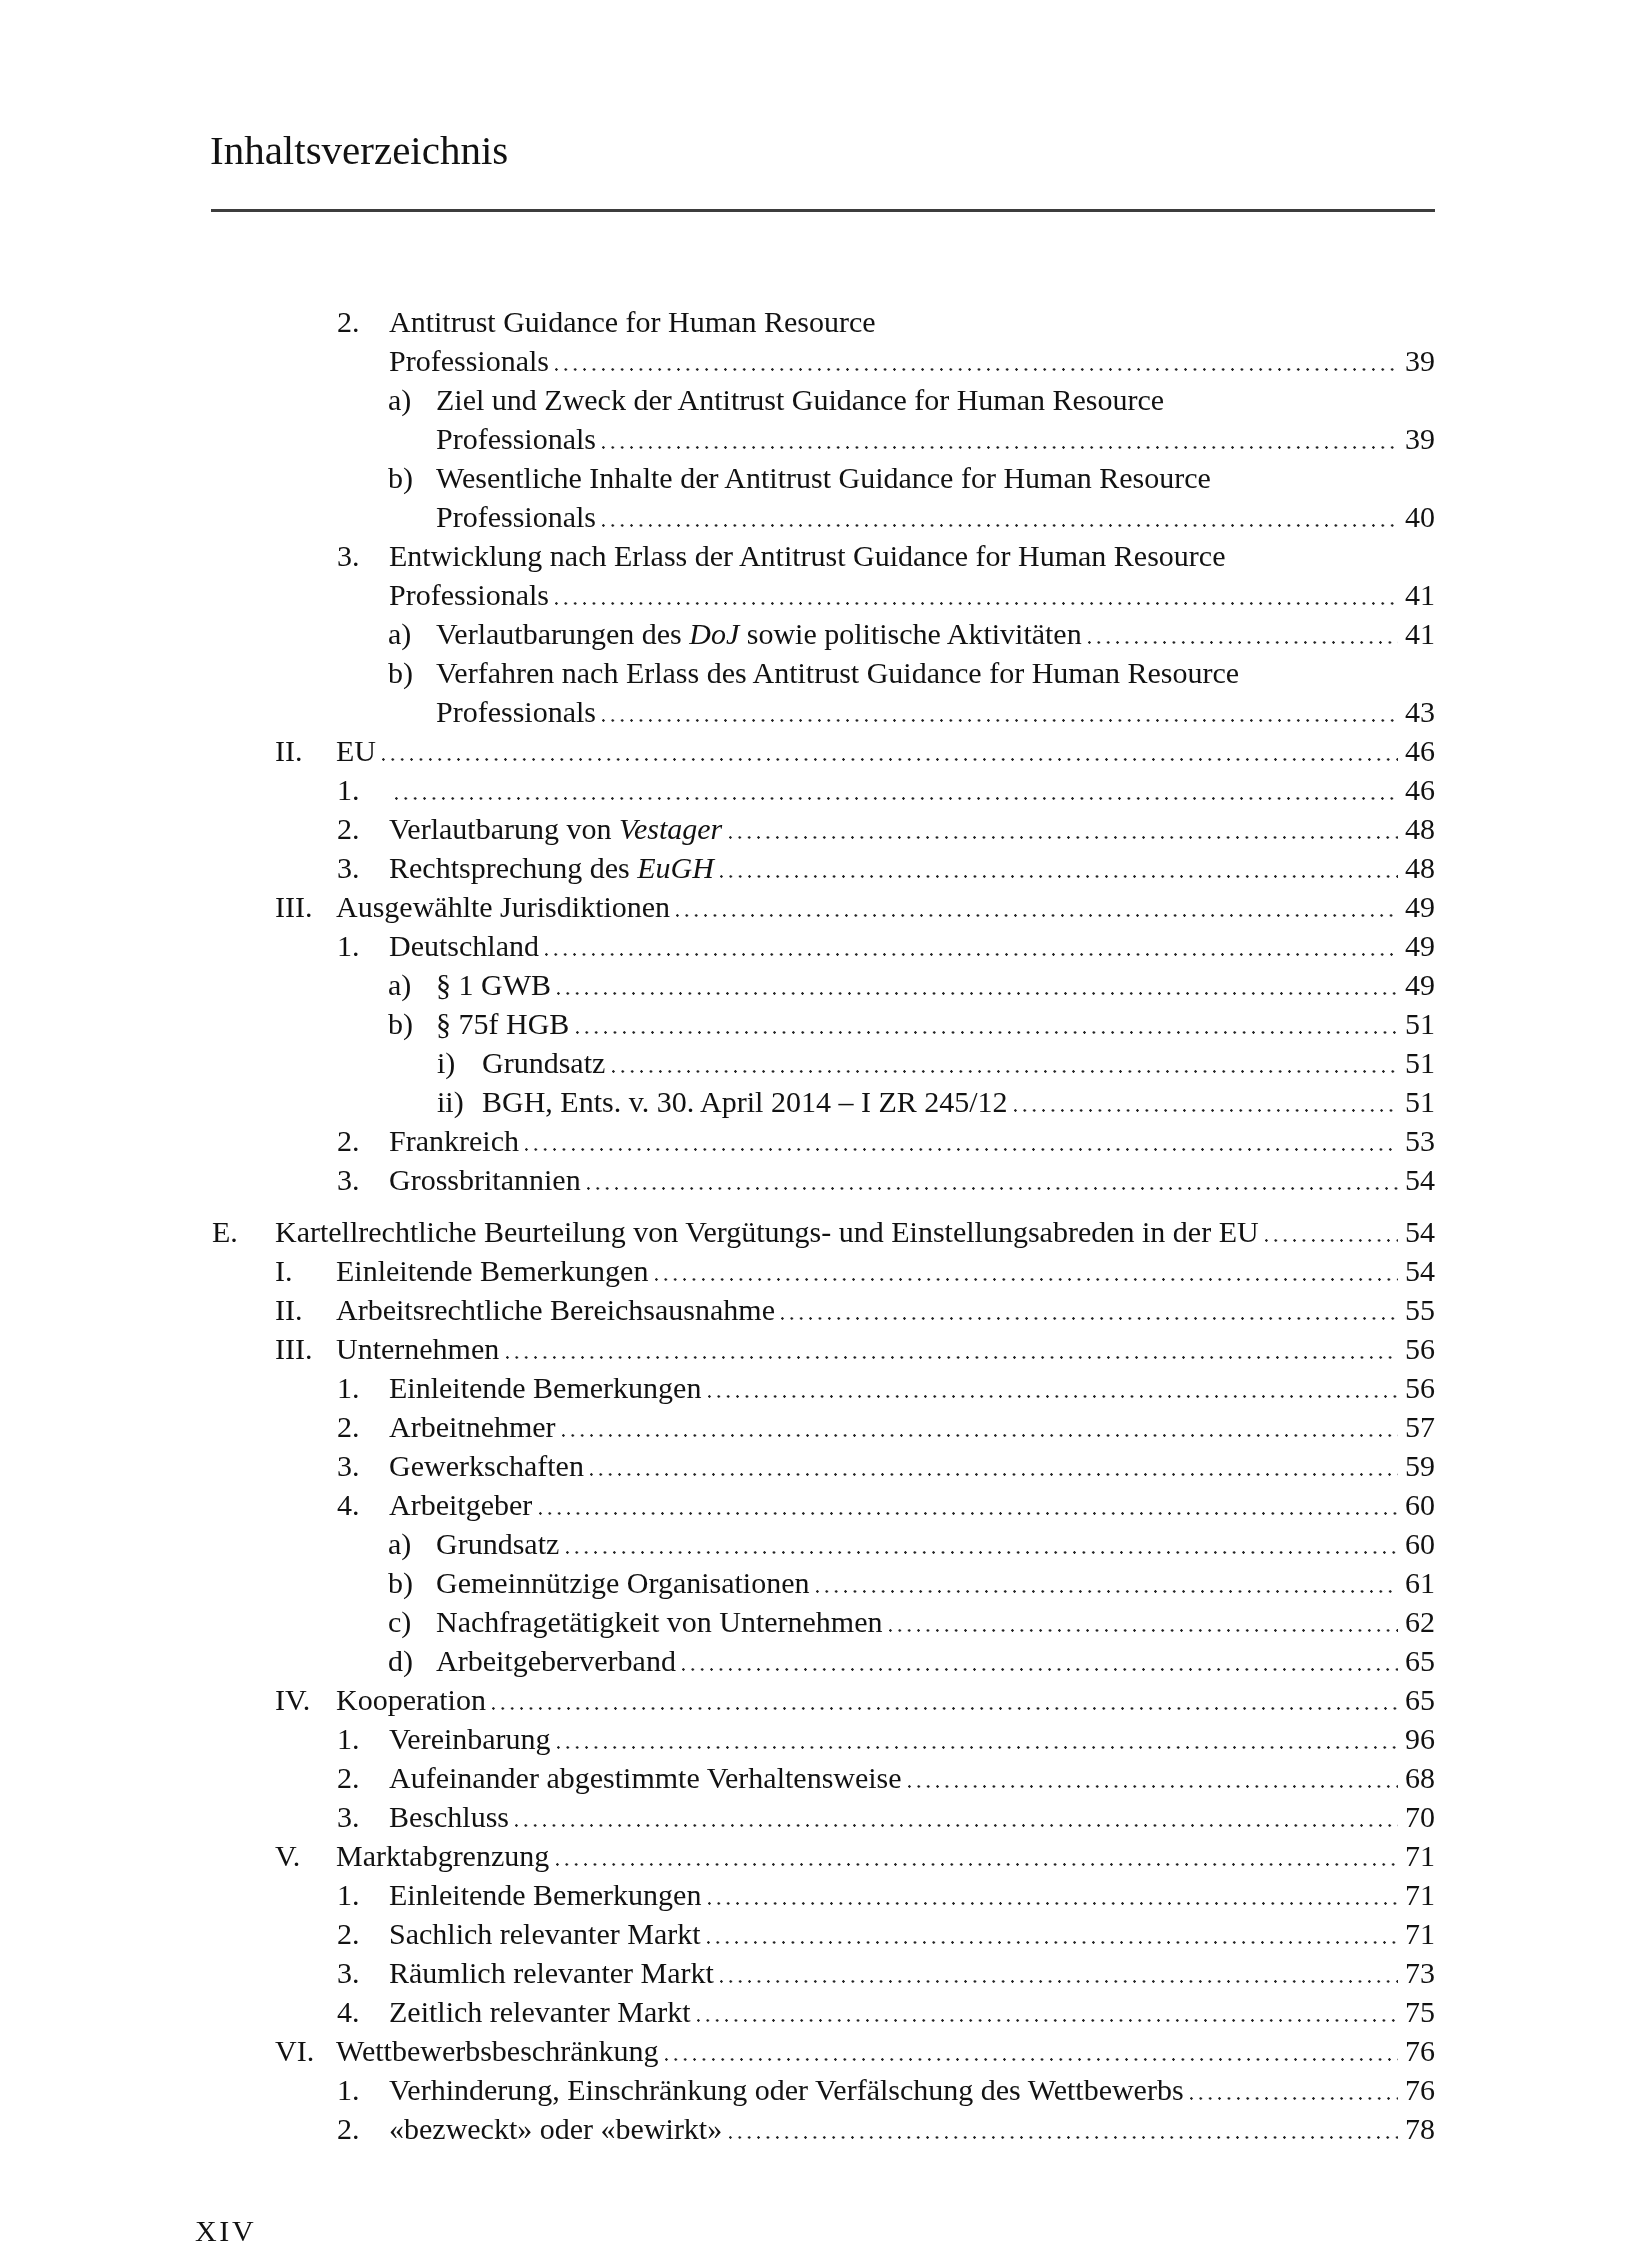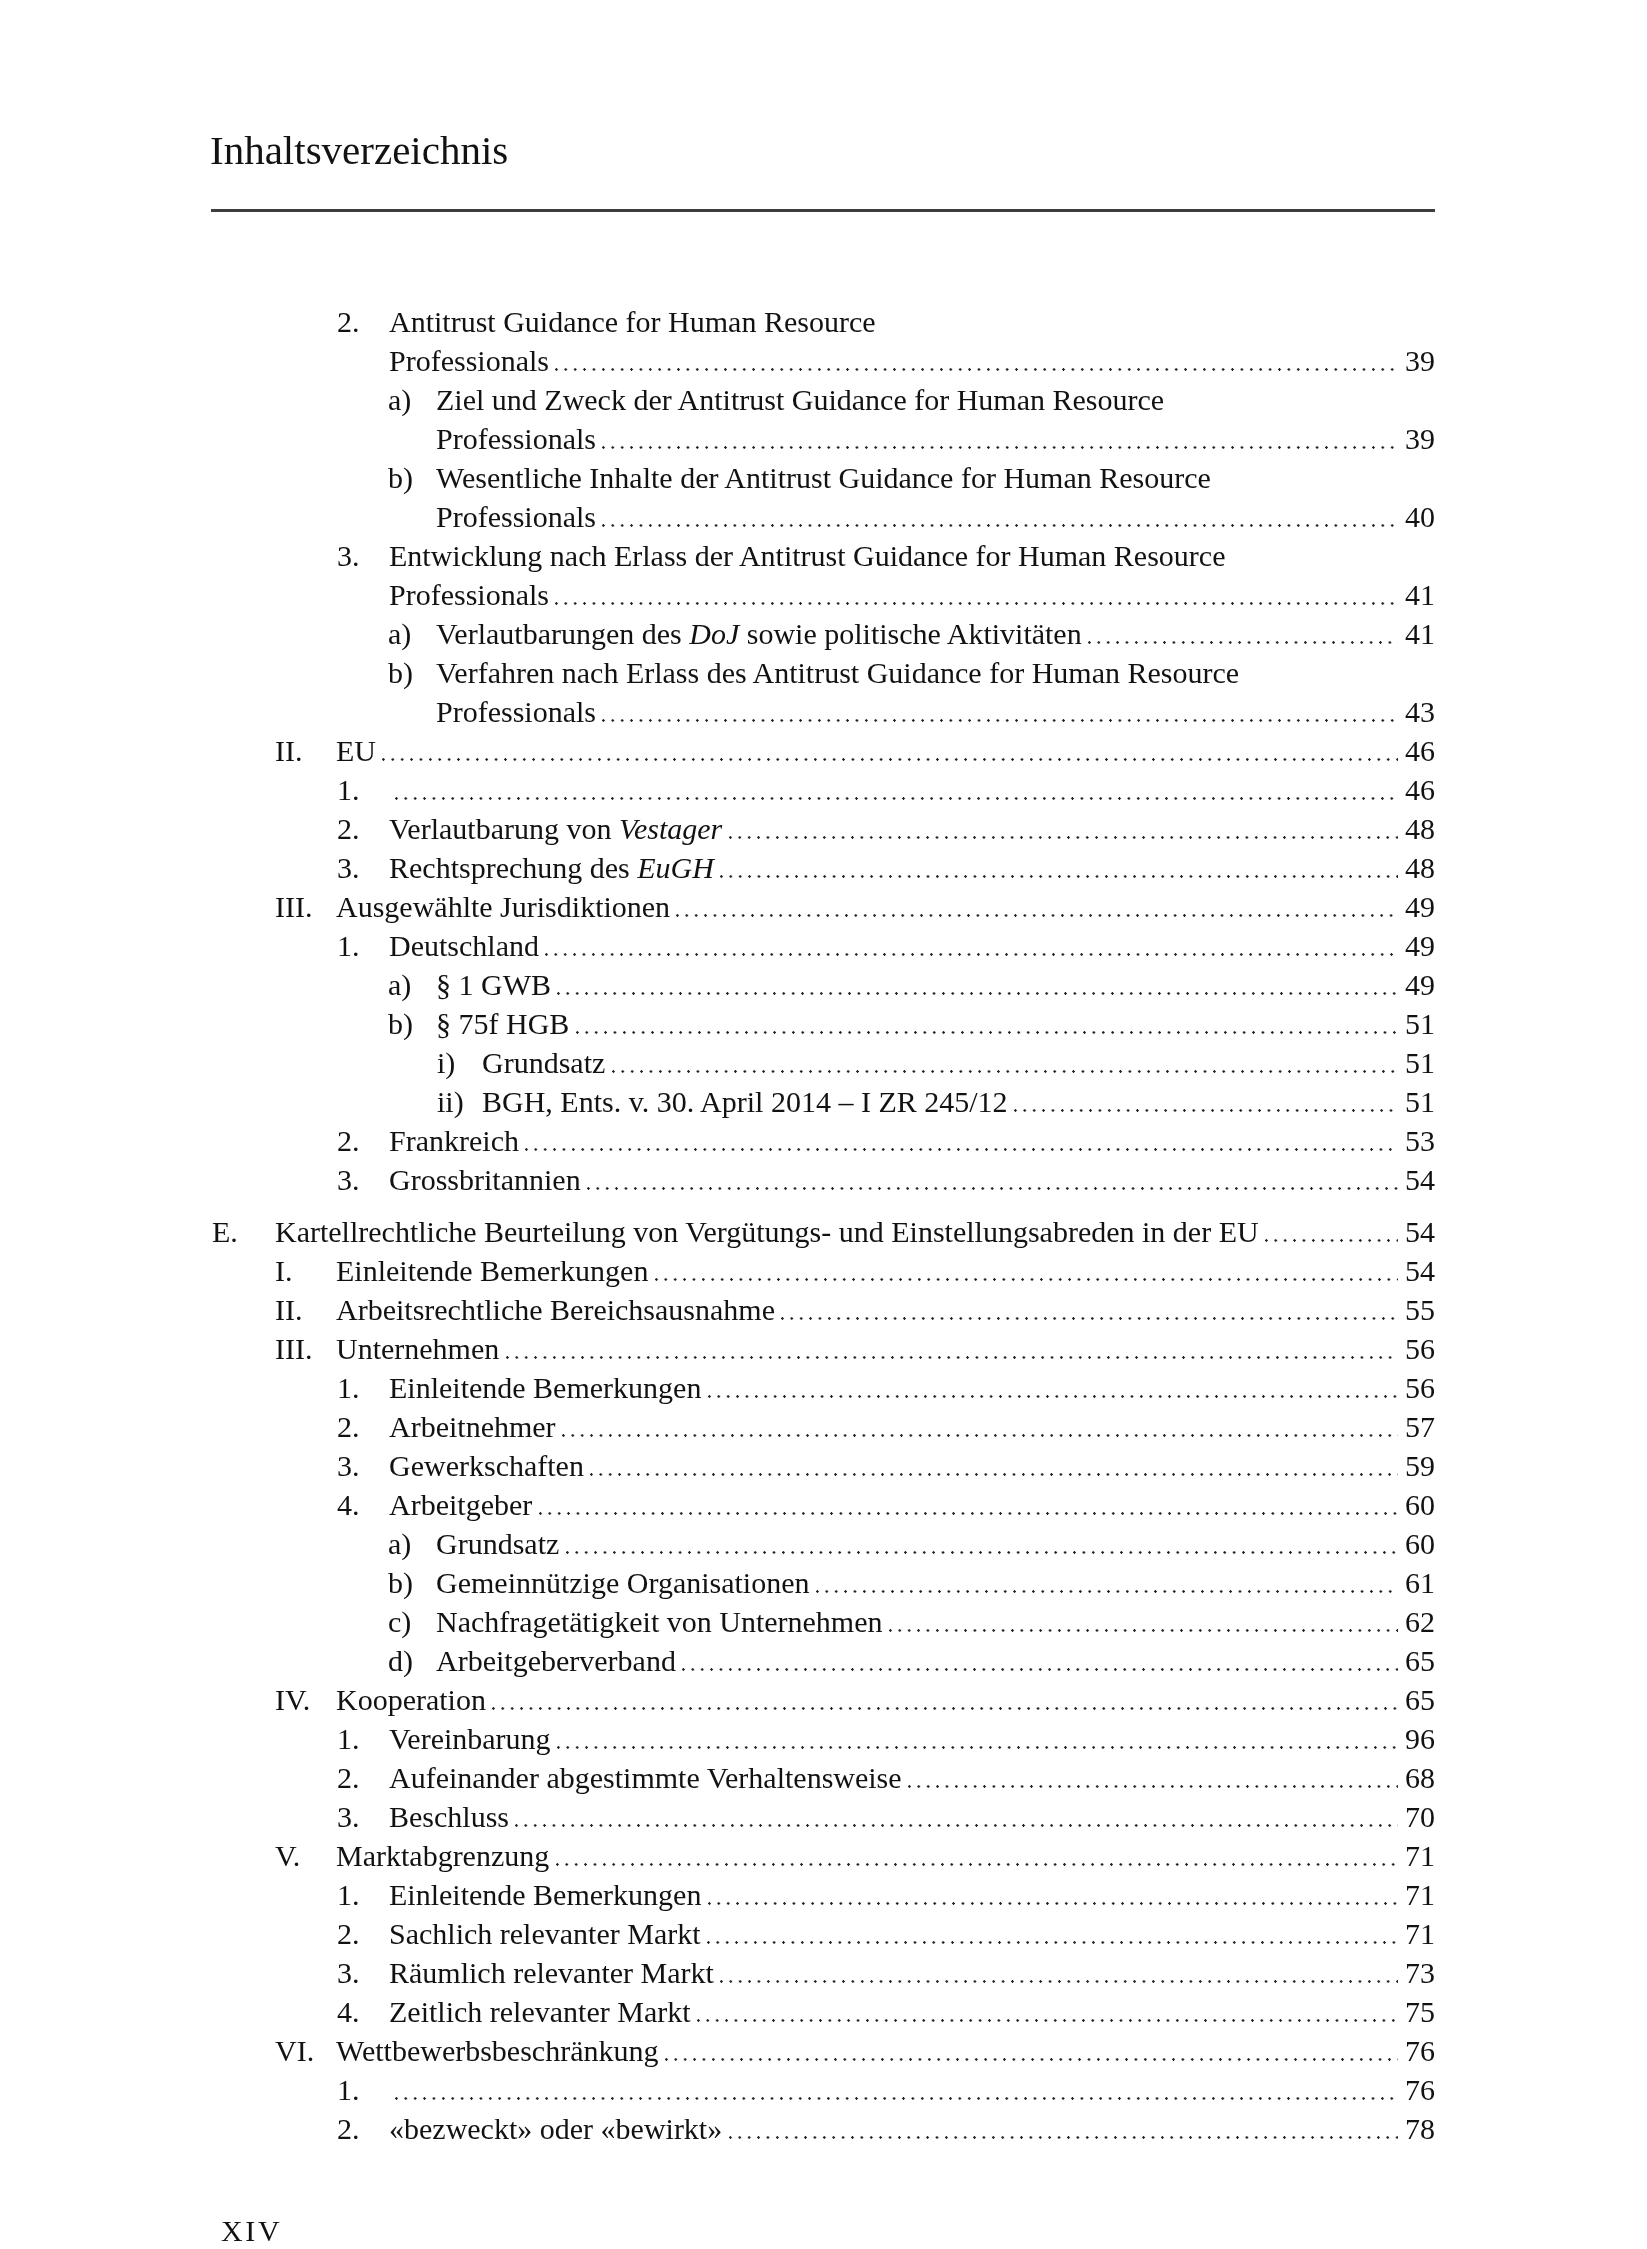--- a/index.html
+++ b/index.html
@@ -62,21 +62,21 @@
     margin: 0 7.2px 0 6.3px;
     background-image: radial-gradient(circle at 1.3px 1.3px, #232323 1.1px, rgba(0,0,0,0) 1.3px);
     background-size: 9.4px 2.7px;
     background-repeat: repeat-x;
     background-position: left bottom;
   }
   .pg { flex: 0 0 auto; }
 
   .footer-label {
     position: absolute;
-    left: 221px; top: 2216px;
+    left: 195px; top: 2216px;
     font-size: 30px;
     line-height: 1;
     letter-spacing: 2.7px;
   }
 </style>
 </head>
 <body>
 
 <div class="page-title">Inhaltsverzeichnis</div>
 <div class="header-rule"></div>
@@ -335,20 +335,21 @@
       <span class="pg">75</span>
     </div>
     <div class="line lv-roman">
       <span class="marker">VI.</span>
       <span class="txt"><span>Wettbewerbsbeschränkung</span></span>
       <span class="leader"></span>
       <span class="pg">76</span>
     </div>
     <div class="line lv-arabic">
       <span class="marker">1.</span>
+      <span class="txt"><span>Verhinderung, Einschränkung oder Verfälschung des Wettbewerbs</span></span>
       <span class="leader"></span>
       <span class="pg">76</span>
     </div>
     <div class="line lv-arabic">
       <span class="marker">2.</span>
       <span class="txt"><span>«bezweckt» oder «bewirkt»</span></span>
       <span class="leader"></span>
       <span class="pg">78</span>
     </div>
   </div>

